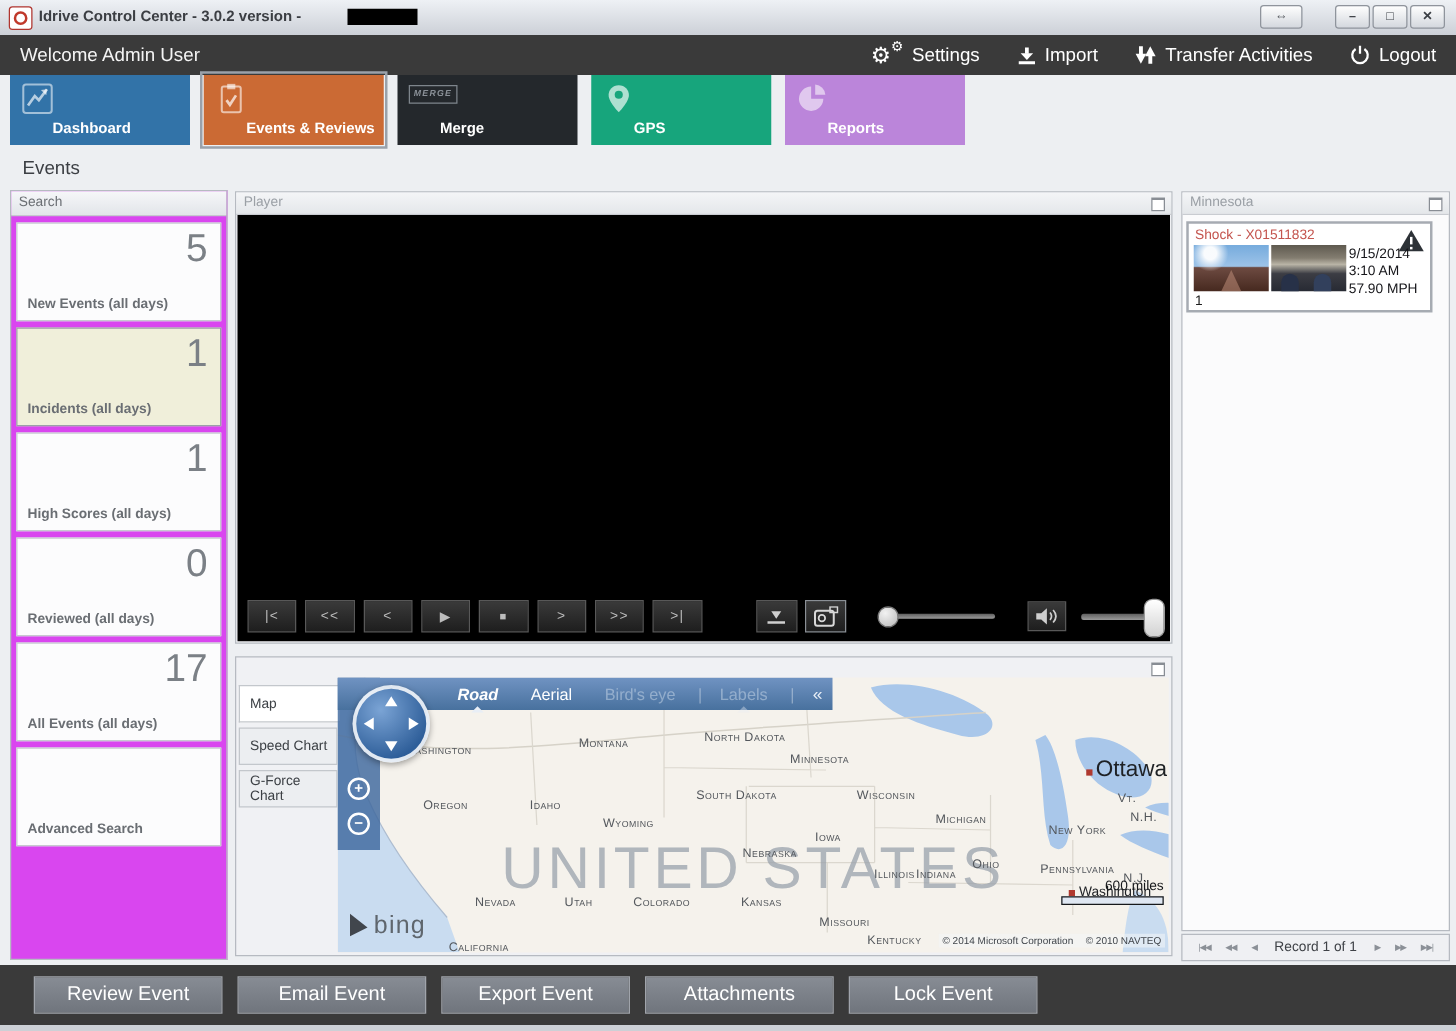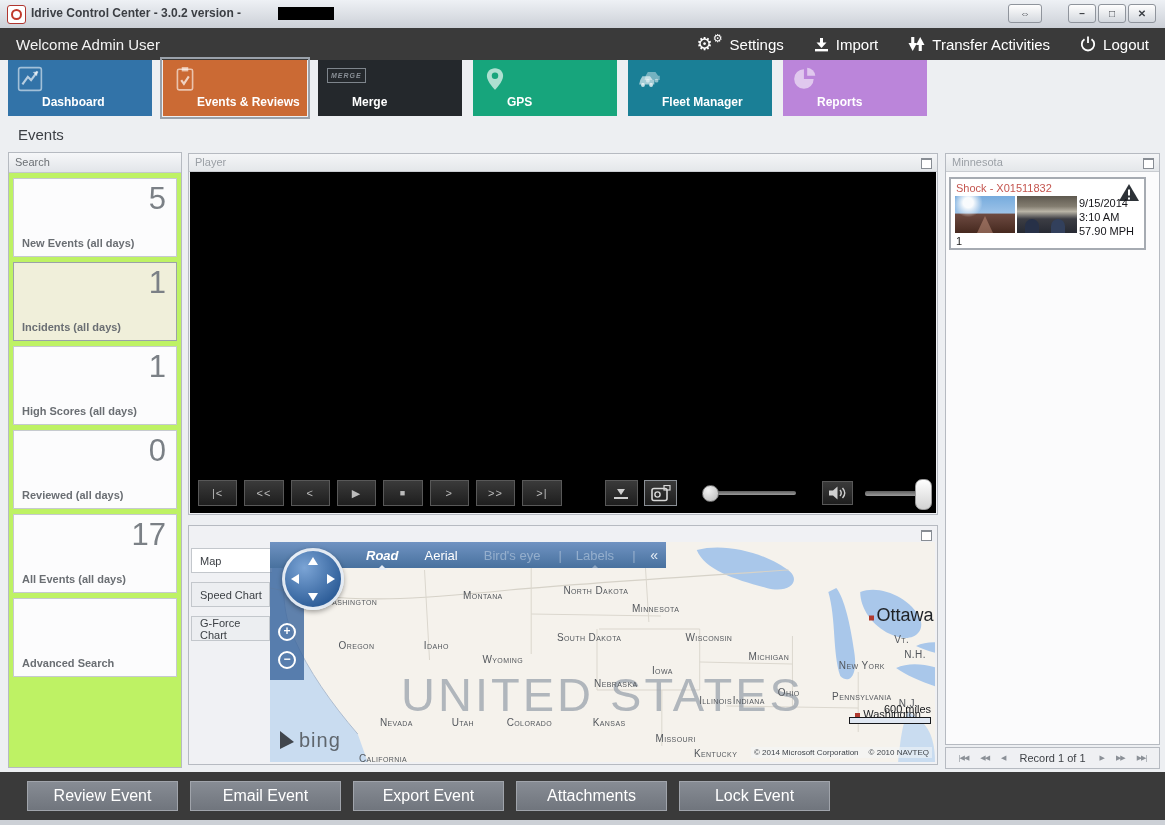--- a/index.html
+++ b/index.html
@@ -33,21 +33,21 @@
   .tabstrip{position:absolute;left:8px;top:60px;display:flex;gap:11px;}
   .tab{position:relative;width:144px;height:56px;color:#fff;cursor:default;}
   .tab.selected{outline:2px solid #9aa1aa;outline-offset:1px;}
   .tab .ticon{position:absolute;left:9px;top:6px;width:26px;height:26px;}
   .tab .tlabel{position:absolute;left:10px;bottom:7px;font-size:12px;font-weight:bold;margin-left:24px;}
   .merge-ic{position:absolute;left:9px;top:8px;border:1px solid #7e858c;color:#8a9097;
     font-size:7px;font-style:italic;font-weight:bold;letter-spacing:1px;padding:3px 3px;}
   
   .page-title{position:absolute;left:18px;top:126px;font-size:15px;color:#3c3f44;}
   
-  .panel{background:#bef264;border:1px solid #b6bac1;box-sizing:border-box;}
+  .panel{background:#d946ef;border:1px solid #b6bac1;box-sizing:border-box;}
   .search-panel{position:absolute;left:8px;top:152px;width:174px;height:616px;}
   .phead{height:20px;background:linear-gradient(#f6f7f9,#e2e5e9);border-bottom:1px solid #c4c8cd;
     color:#6b6f74;font-size:11px;padding:3px 6px 0;box-sizing:border-box;}
   .card{position:relative;margin:5px 4px;height:77px;background:#fcfcfd;border:1px solid #c6cacf;}
   .card .num{position:absolute;right:10px;top:2px;font-size:31px;color:#7b8086;}
   .card .lbl{position:absolute;left:8px;bottom:7px;font-size:11px;font-weight:bold;color:#6a6e73;}
   .card.selected{background:#f0efda;border-color:#9ba1a8;}
   
   .lpanel{position:absolute;background:#f0f1f4;border:1px solid #b6bac1;box-sizing:border-box;}
   .lphead{height:18px;background:linear-gradient(#f4f5f7,#e4e7ea);border-bottom:1px solid #c9ccd1;
@@ -95,21 +95,21 @@
     border-radius:50% 50% 0 0;background:#273148;box-shadow:26px 0 0 #32405c;}
   .warn{position:absolute;right:4px;top:4px;}
   
   .record-nav{position:absolute;left:945px;top:747px;width:215px;height:22px;background:#eff0f3;
     border:1px solid #b6bac1;box-sizing:border-box;display:flex;align-items:center;
     justify-content:center;gap:12px;}
   .rn{font-size:7px;color:#8b9097;letter-spacing:-1px;}
   .rn-label{font-size:11px;color:#3f4247;margin:11px 2px;}
   
   .map-panel{left:188px;top:525px;width:750px;height:240px;}
-  .mtab{position:absolute;left:2px;width:79px;height:25px;background:#eceef1;border:1px solid #c3c7cc;
+  .mtab{position:absolute;left:2px;width:79px;height:30px;background:#eceef1;border:1px solid #c3c7cc;
     color:#3c4045;font-size:11px;display:flex;align-items:center;padding-left:8px;box-sizing:border-box;}
   .mtab.selected{background:#fff;width:81px;border-right:none;z-index:3;}
   .map-content{position:absolute;left:81px;top:16px;right:2px;bottom:2px;background:#f5f2ec;overflow:hidden;}
   .geo{position:absolute;left:0;top:0;width:100%;height:100%;}
   .zoomstrip{position:absolute;left:0;top:0;width:34px;height:138px;background:rgba(62,104,158,.82);z-index:4;}
   .zbtn{position:absolute;left:7px;width:20px;height:20px;color:#fff;font-size:15px;text-align:center;
     line-height:19px;}
   .zbtn .ring{display:inline-block;width:14px;height:14px;border:2px solid #fff;border-radius:50%;
     font-size:12px;line-height:12px;font-weight:bold;}
   .zin{top:78px;} .zout{top:106px;}
@@ -228,31 +228,20 @@
       <span class="merge-ic">MERGE</span>
       <span class="tlabel">Merge</span>
     </div>
     <div class="tab" style="background: rgb(23, 165, 124);">
       <svg class="ticon" viewBox="0 0 24 24">
           <path d="M12,2 C7.5,2 4.5,5.3 4.5,9.3 C4.5,14.6 12,22 12,22 C12,22 19.5,14.6 19.5,9.3 C19.5,5.3 16.5,2 12,2 Z" fill="rgba(255,255,255,.65)"></path>
           <circle cx="12" cy="9" r="3" fill="#17a57c"></circle>
         </svg>
       <span class="tlabel">GPS</span>
     </div>
-    <div class="tab" style="background: rgb(26, 127, 150);">
-      <svg class="ticon" viewBox="0 0 24 24">
-          <path d="M8,9 L10,5.5 L17,5.5 L19.5,9 L21,9 L21,13 L7,13 Z" fill="rgba(255,255,255,.4)"></path>
-          <circle cx="10" cy="13.5" r="1.8" fill="rgba(255,255,255,.5)"></circle>
-          <circle cx="18" cy="13.5" r="1.8" fill="rgba(255,255,255,.5)"></circle>
-          <path d="M3,13 L5,9.5 L12,9.5 L14.5,13 L16,13 L16,17 L2,17 Z" fill="rgba(255,255,255,.6)"></path>
-          <circle cx="5.5" cy="17.5" r="1.8" fill="rgba(255,255,255,.75)"></circle>
-          <circle cx="13" cy="17.5" r="1.8" fill="rgba(255,255,255,.75)"></circle>
-        </svg>
-      <span class="tlabel">Fleet Manager</span>
-    </div>
     <div class="tab" style="background: rgb(187, 133, 218);">
       <svg class="ticon" viewBox="0 0 24 24">
           <path d="M11,12 L11,3 A9,9 0 1 0 20,12 Z" fill="rgba(255,255,255,.55)"></path>
           <path d="M14,9 L14,1.5 A8,8 0 0 1 21.5,9 Z" fill="rgba(255,255,255,.55)"></path>
         </svg>
       <span class="tlabel">Reports</span>
     </div>
   </div>
 
   <div class="page-title">Events</div>

